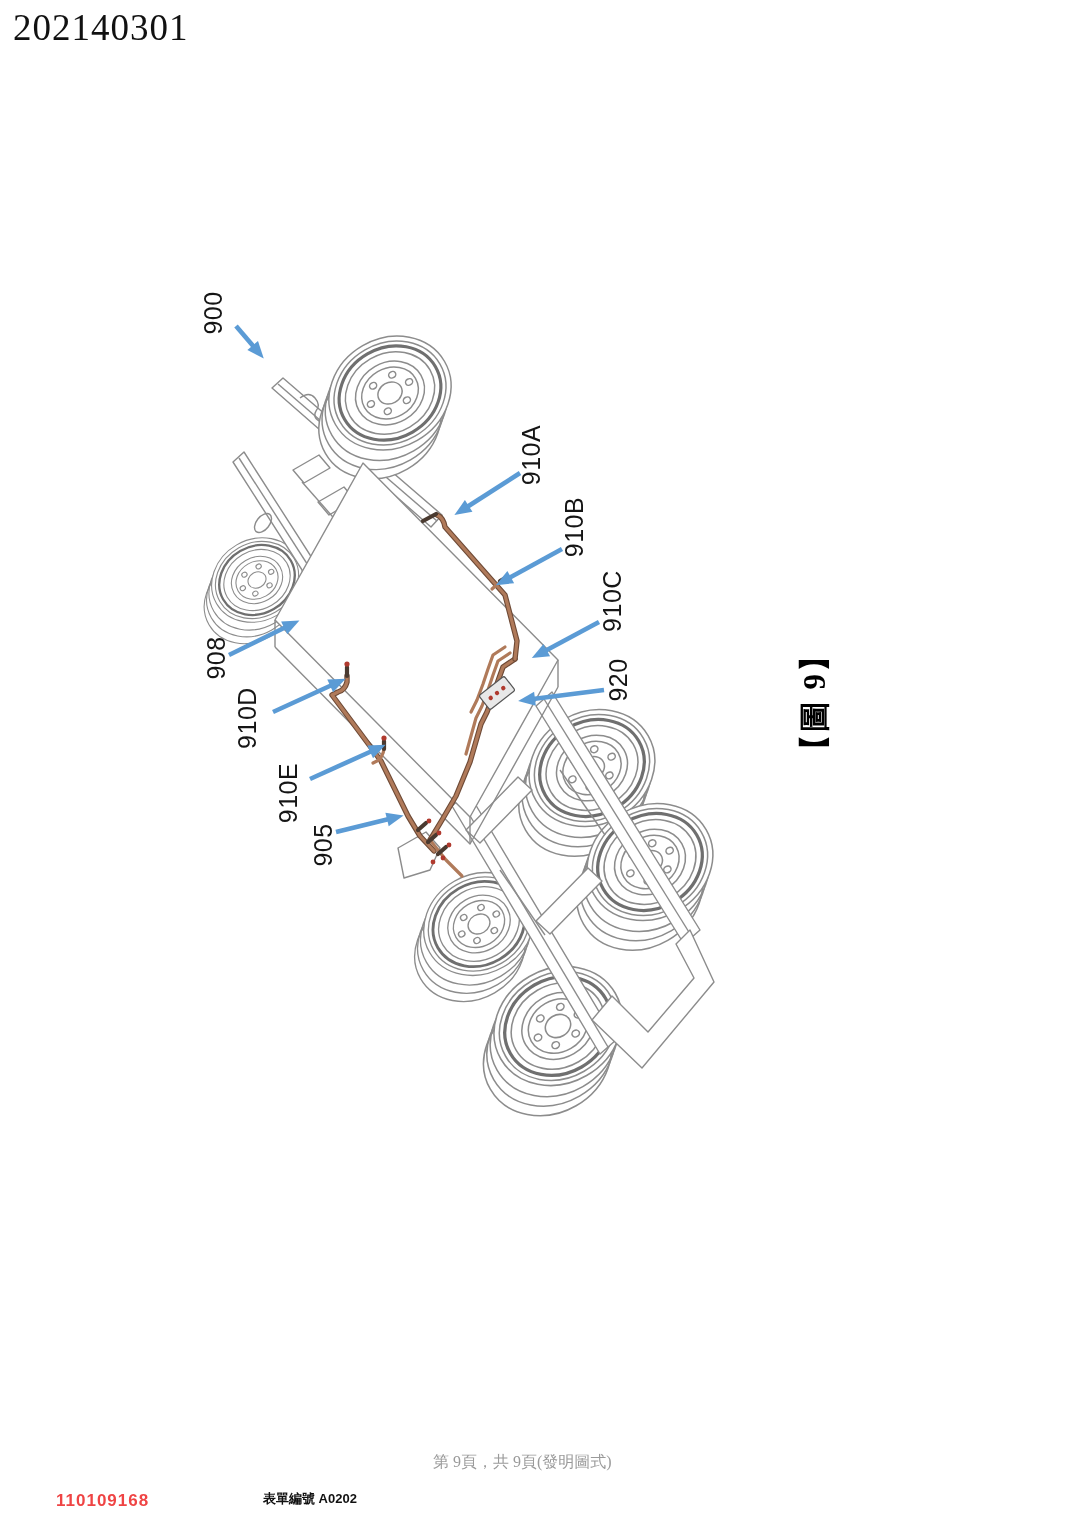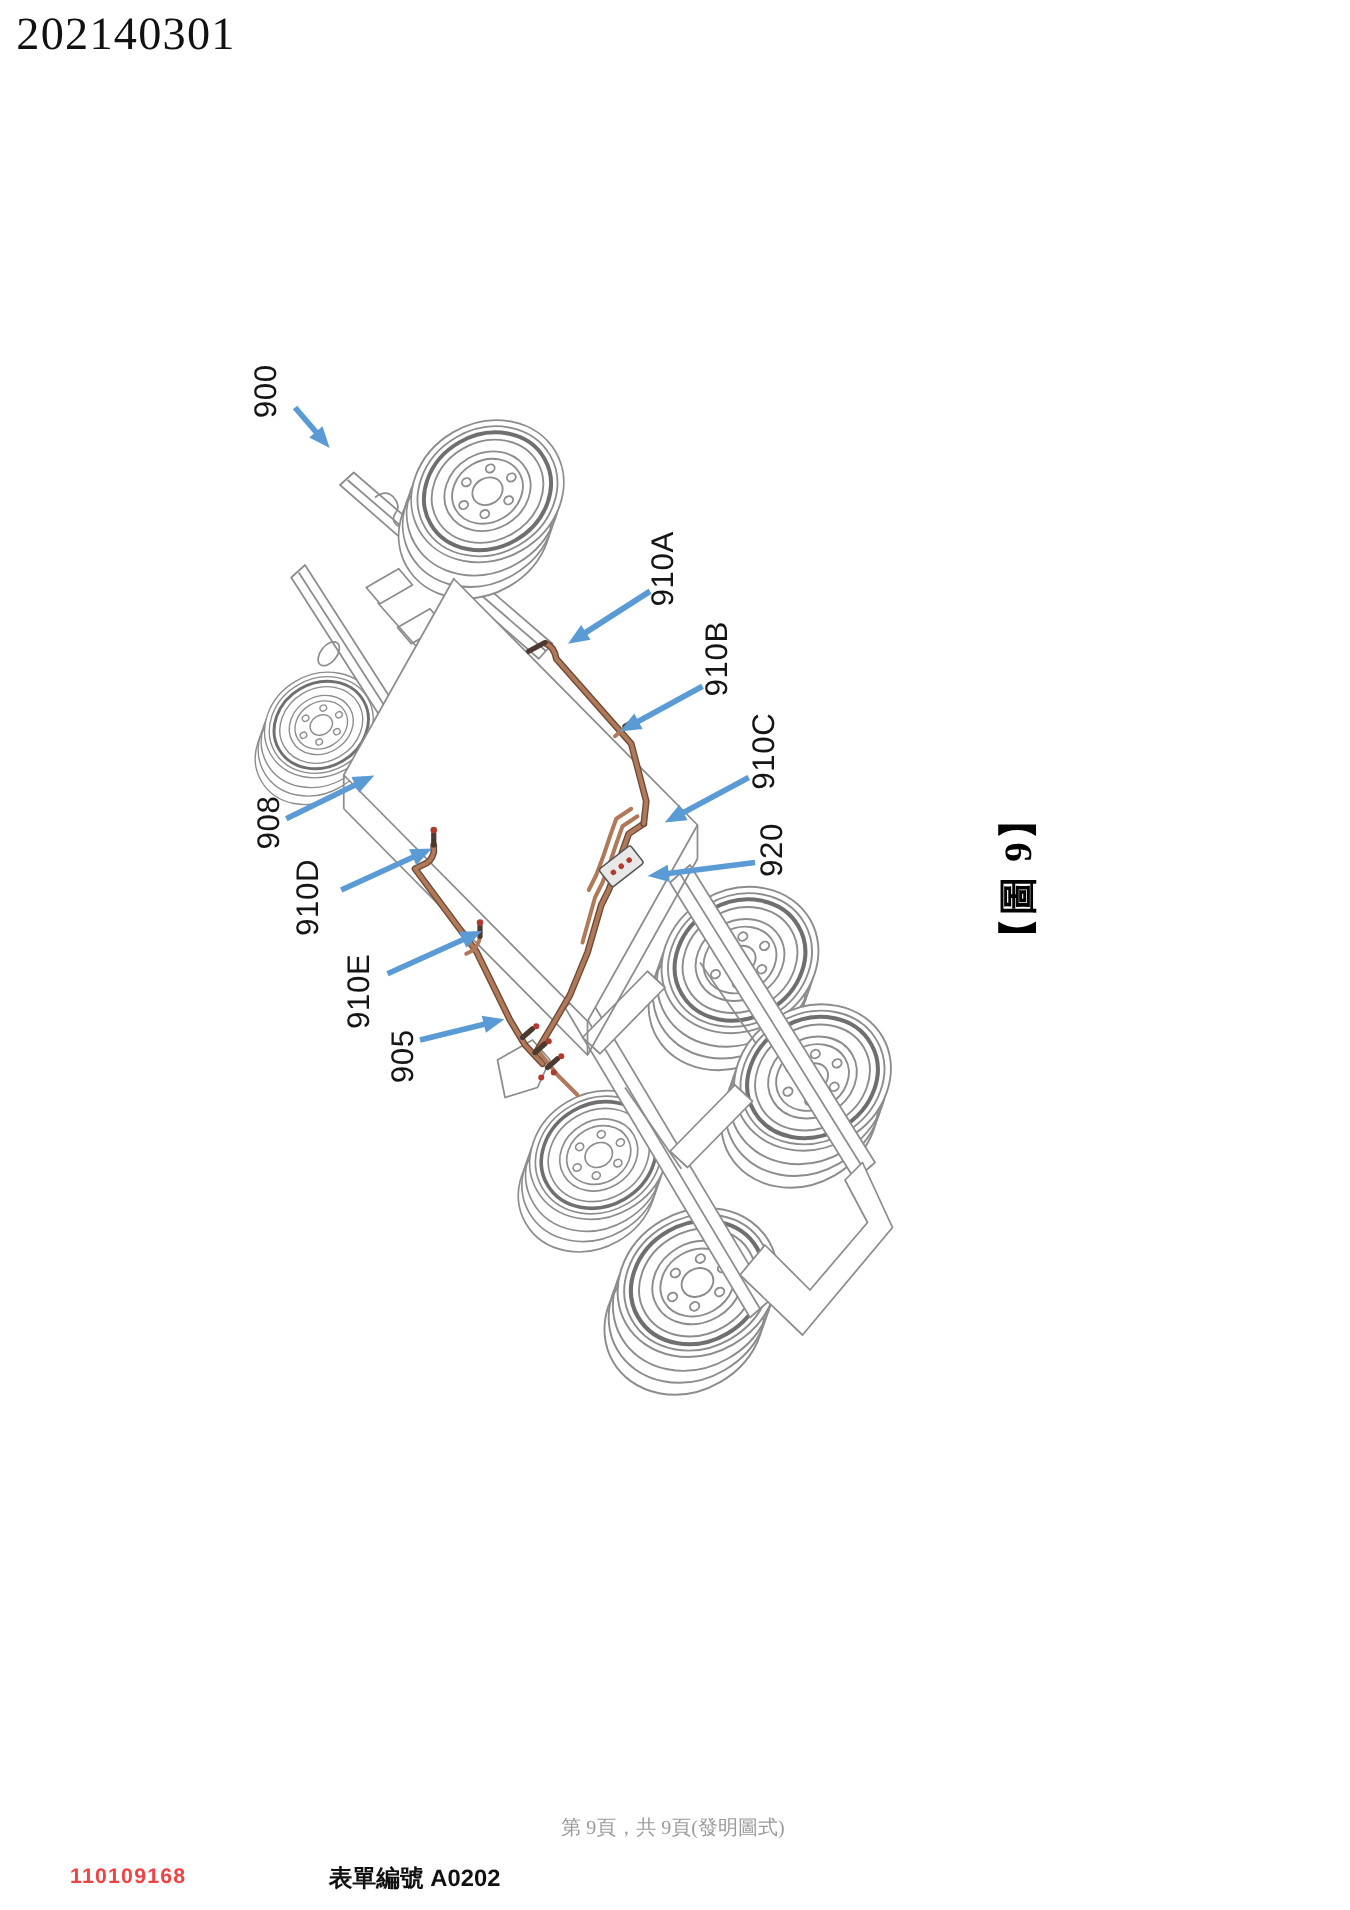--- a/index.html
+++ b/index.html
@@ -29,31 +29,31 @@
   .callout{
     position:absolute;transform:translate(-50%,-50%) rotate(-90deg);
     font-size:25px;color:#151515;white-space:nowrap;letter-spacing:.5px;
   }
   .fig-caption{
     position:absolute;transform:translate(-50%,-50%) rotate(-90deg);
     font-family:"Liberation Serif","DejaVu Serif",serif;
     font-weight:bold;font-size:31px;color:#000;white-space:nowrap;letter-spacing:2px;
   }
   .footer-page{
-    position:absolute;left:449px;top:1452px;
+    position:absolute;left:433px;top:1452px;
     font-family:"Liberation Serif","DejaVu Serif",serif;
     font-size:16px;color:#9a9a9a;white-space:nowrap;
   }
   .footer-appno{
     position:absolute;left:56px;top:1491px;
     font-weight:bold;font-size:17px;color:#ef4444;letter-spacing:1px;white-space:nowrap;
   }
   .footer-form{
     position:absolute;left:263px;top:1490px;
-    font-weight:bold;font-size:19px;color:#111;white-space:nowrap;
+    font-weight:bold;font-size:13px;color:#111;white-space:nowrap;
   }
 </style>
 </head>
 <body>
 
 <div class="page">
 
   <div class="pub-number">202140301</div>
 
   <div class="figure-area">

